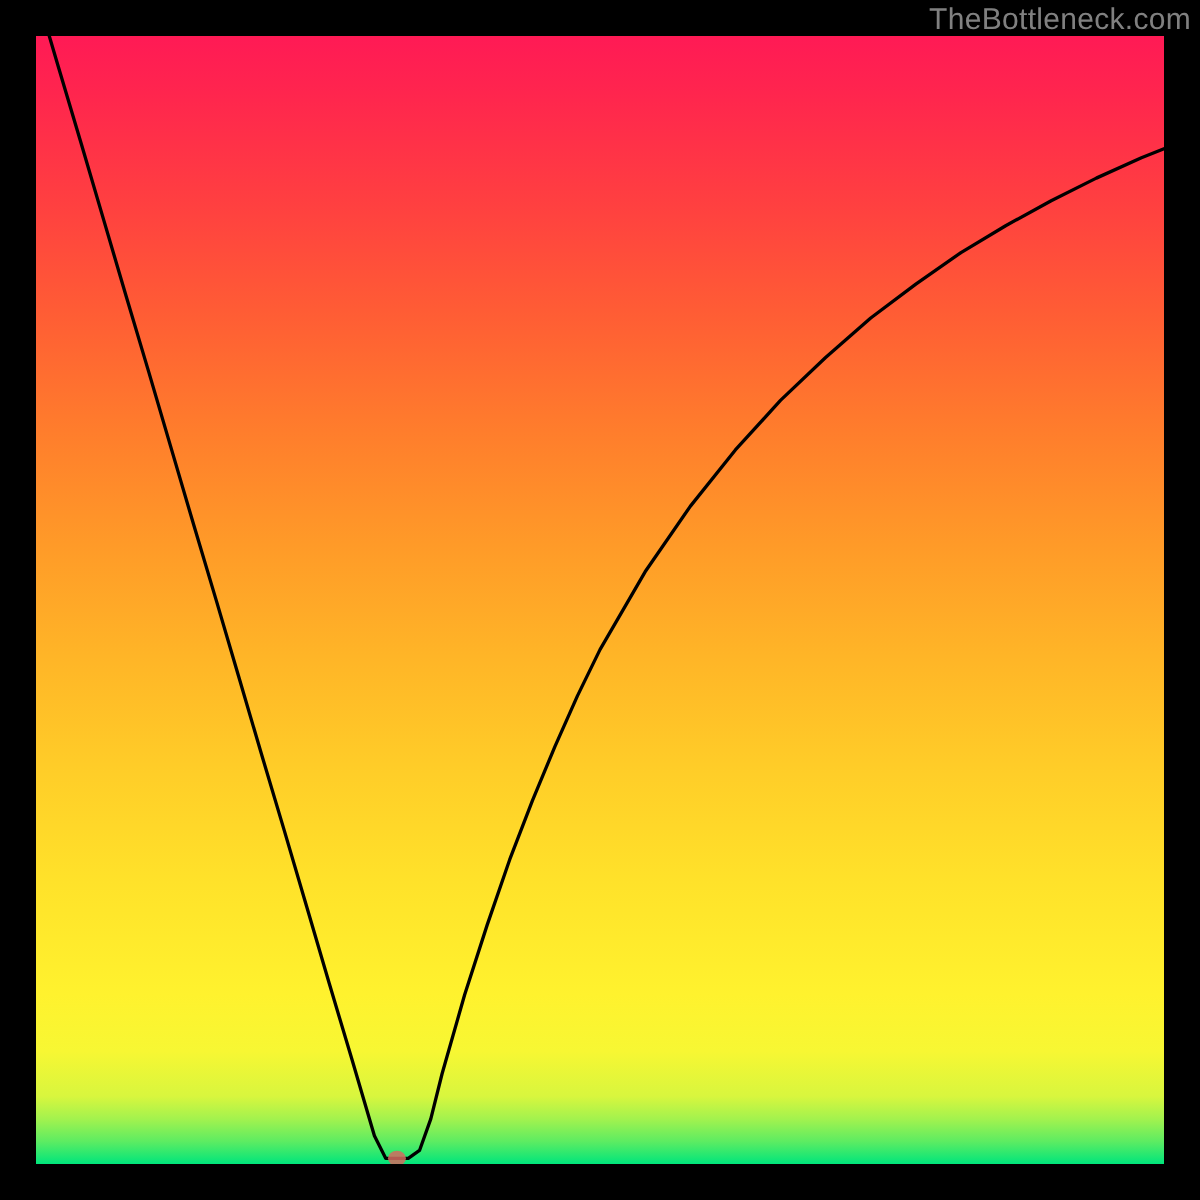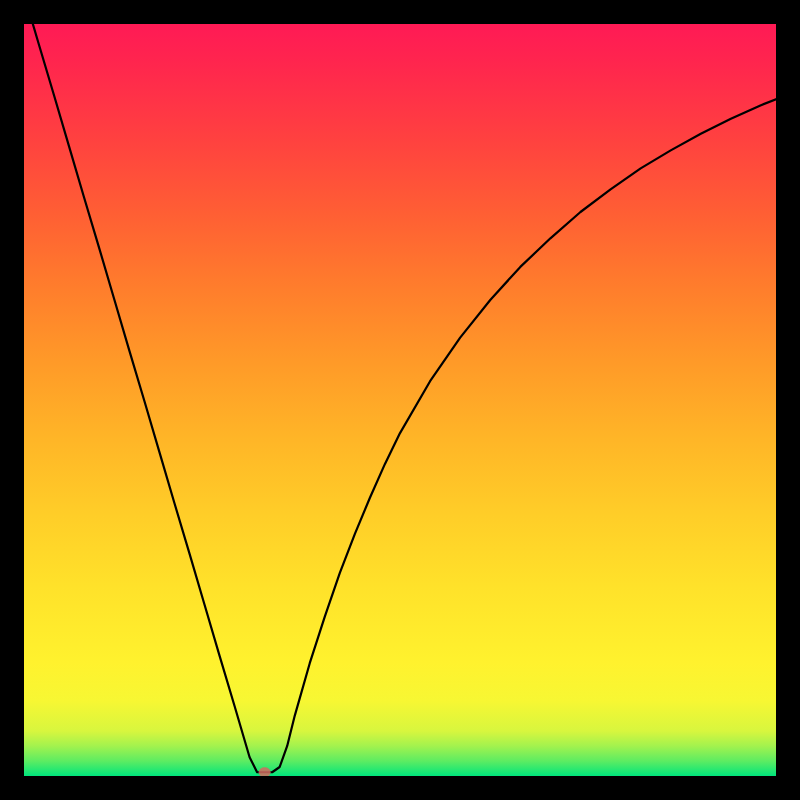--- a/index.html
+++ b/index.html
@@ -33,20 +33,21 @@
     font-weight: 500;
     letter-spacing: 0.2px;
   }
   svg { display: block; }
 </style>
 </head>
 <body>
 
 <div class="frame">
 
+  <div class="watermark">TheBottleneck.com</div>
 
   <div class="plot-area">
     <svg id="chart-svg" width="752" height="752" viewBox="0 0 752 752">
       <defs>
         <linearGradient id="bg-grad" x1="0" y1="1" x2="0" y2="0">
             <stop offset="0%" stop-color="#00e57c"></stop>
             <stop offset="2%" stop-color="#5dec62"></stop>
             <stop offset="4%" stop-color="#a3f24e"></stop>
             <stop offset="6%" stop-color="#d8f63e"></stop>
             <stop offset="10%" stop-color="#f7f733"></stop>

